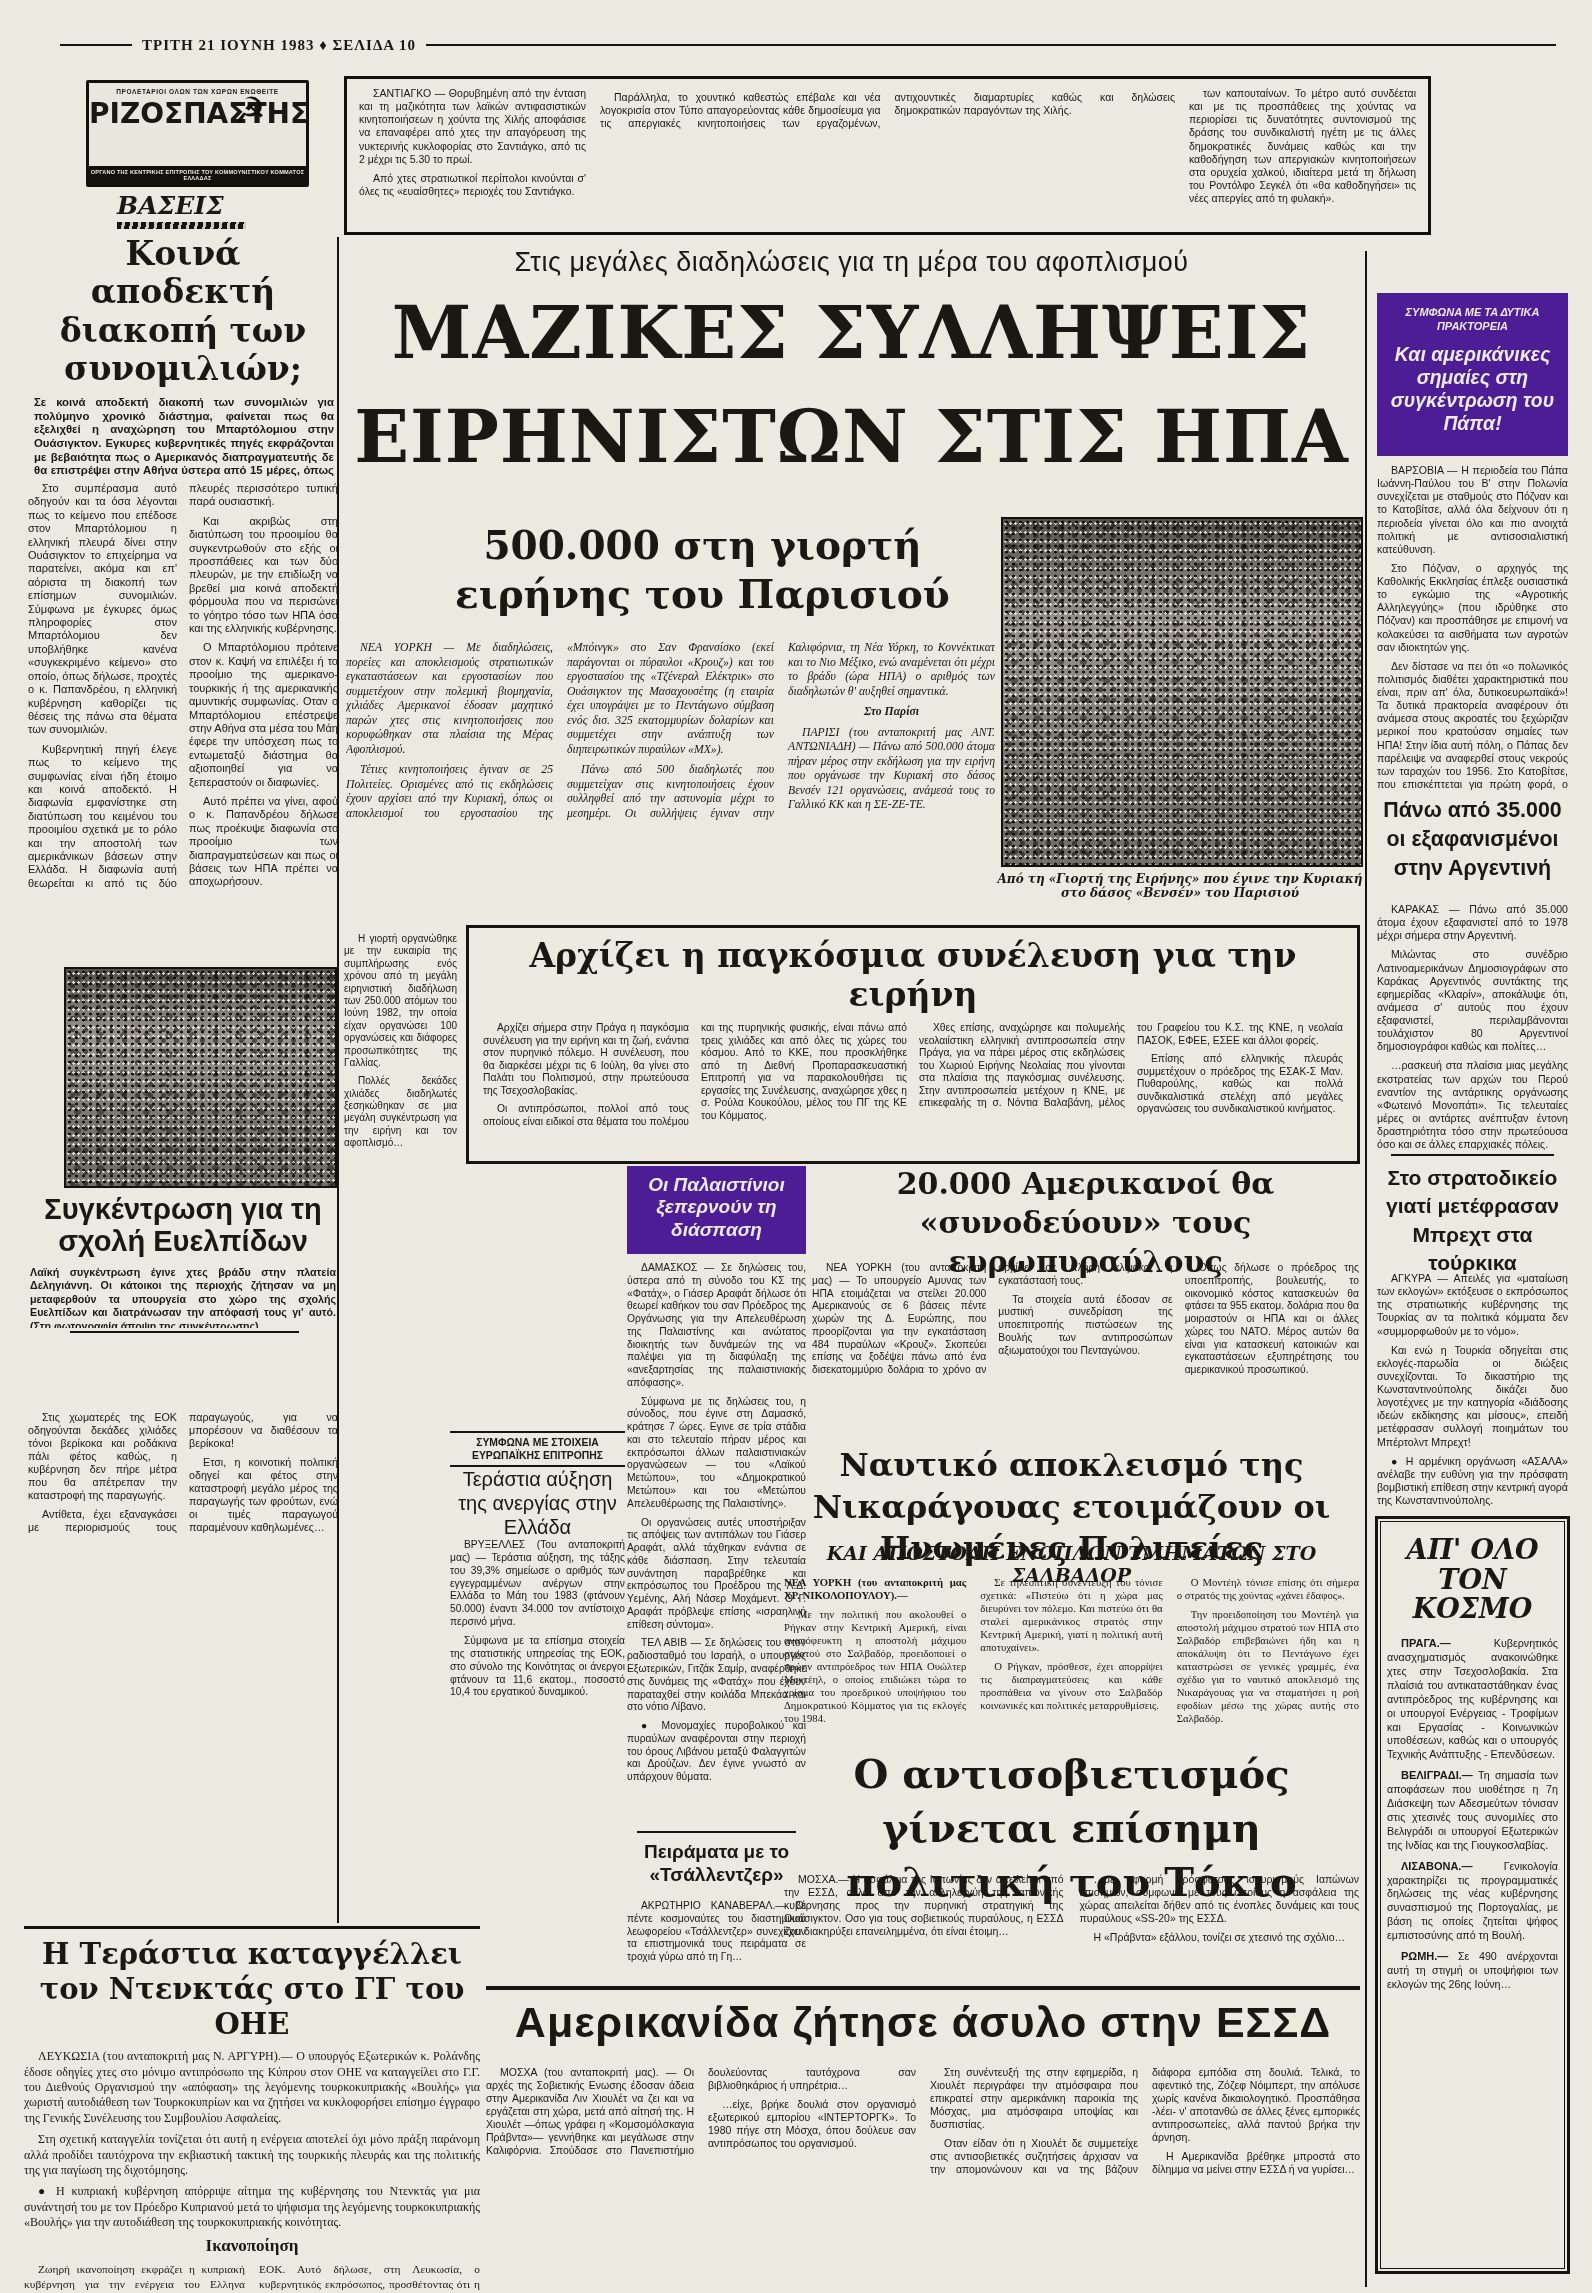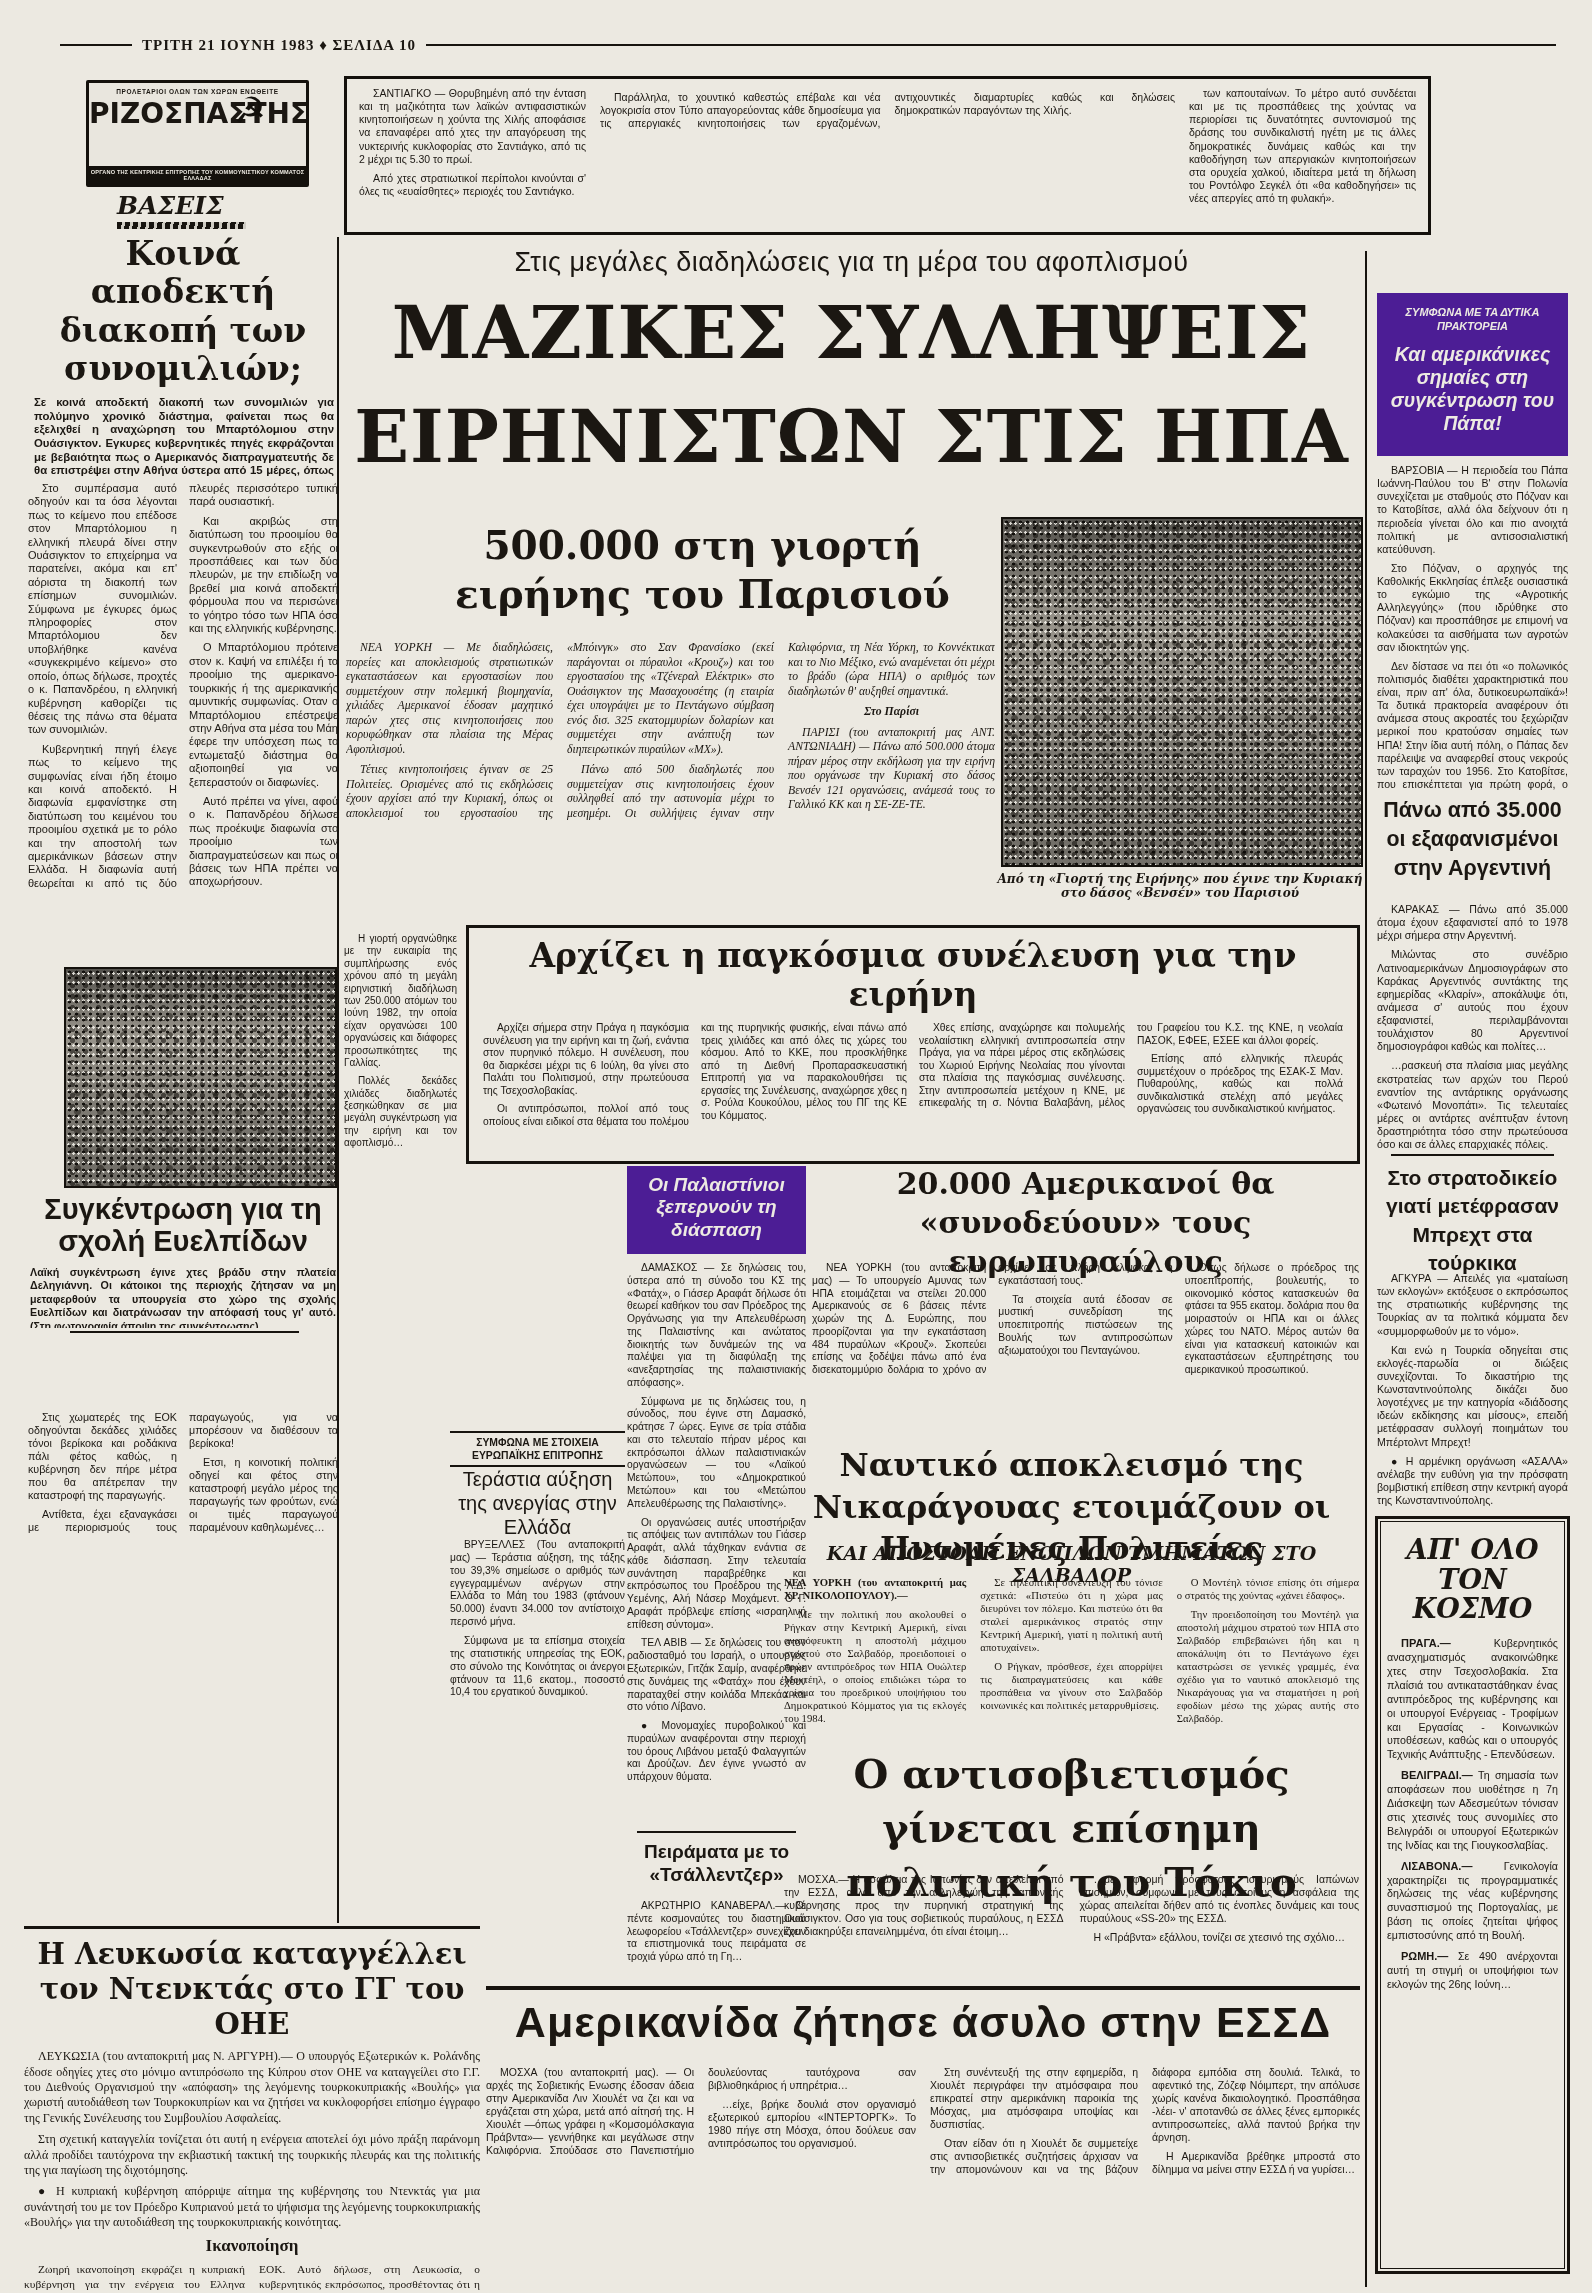--- a/index.html
+++ b/index.html
@@ -175,21 +175,21 @@
   </div>
   <div class="abs rule" id="b-hr1"></div>
 
   <div class="abs just" id="b-fruits-body">
     <p>Στις χωματερές της ΕΟΚ οδηγούνται δεκάδες χιλιάδες τόνοι βερίκοκα και ροδάκινα πάλι φέτος καθώς, η κυβέρνηση δεν πήρε μέτρα που θα απέτρεπαν την καταστροφή της παραγωγής.</p>
     <p>Αντίθετα, έχει εξαναγκάσει με περιορισμούς τους παραγωγούς, για να μπορέσουν να διαθέσουν τα βερίκοκα!</p>
     <p>Ετσι, η κοινοτική πολιτική οδηγεί και φέτος στην καταστροφή μεγάλο μέρος της παραγωγής των φρούτων, ενώ οι τιμές παραγωγού παραμένουν καθηλωμένες…</p>
   </div>
 
   <div class="abs" id="b-cyprus">
-    <div class="cy-h serif ctr">Η Λευκωσία καταγγέλλει τον Ντενκτάς στο ΓΓ του ΟΗΕ</div>
+    <div class="cy-h serif ctr">Η Τεράστια καταγγέλλει τον Ντενκτάς στο ΓΓ του ΟΗΕ</div>
     <div class="cy-body just">
       <p>ΛΕΥΚΩΣΙΑ (του ανταποκριτή μας Ν. ΑΡΓΥΡΗ).— Ο υπουργός Εξωτερικών κ. Ρολάνδης έδοσε οδηγίες χτες στο μόνιμο αντιπρόσωπο της Κύπρου στον ΟΗΕ να καταγγείλει στο Γ.Γ. του Διεθνούς Οργανισμού την «απόφαση» της λεγόμενης τουρκοκυπριακής «Βουλής» για χωριστή αυτοδιάθεση των Τουρκοκυπρίων και να ζητήσει να κυκλοφορήσει επίσημο έγγραφο της Γενικής Συνέλευσης του Συμβουλίου Ασφαλείας.</p>
       <p>Στη σχετική καταγγελία τονίζεται ότι αυτή η ενέργεια αποτελεί όχι μόνο πράξη παράνομη αλλά προδίδει ταυτόχρονα την εκβιαστική τακτική της τουρκικής πλευράς και της πολιτικής της για παγίωση της διχοτόμησης.</p>
       <p>● Η κυπριακή κυβέρνηση απόρριψε αίτημα της κυβέρνησης του Ντενκτάς για μια συνάντησή του με τον Πρόεδρο Κυπριανού μετά το ψήφισμα της λεγόμενης τουρκοκυπριακής «Βουλής» για την αυτοδιάθεση της τουρκοκυπριακής κοινότητας.</p>
     </div>
     <div class="cy-sub ctr">Ικανοποίηση</div>
     <div class="cy-body2 just">
       <p>Ζωηρή ικανοποίηση εκφράζει η κυπριακή κυβέρνηση για την ενέργεια του Ελληνα πρωθυπουργού να υποβάλει ειδική εισήγηση για το Κυπριακό στη Διάσκεψη Κορυφής της ΕΟΚ. Αυτό δήλωσε, στη Λευκωσία, ο κυβερνητικός εκπρόσωπος, προσθέτοντας ότι η κυπριακή πλευρά έχει άμεση ενημέρωση πάνω στην προσπάθεια.</p>
     </div>
   </div>

